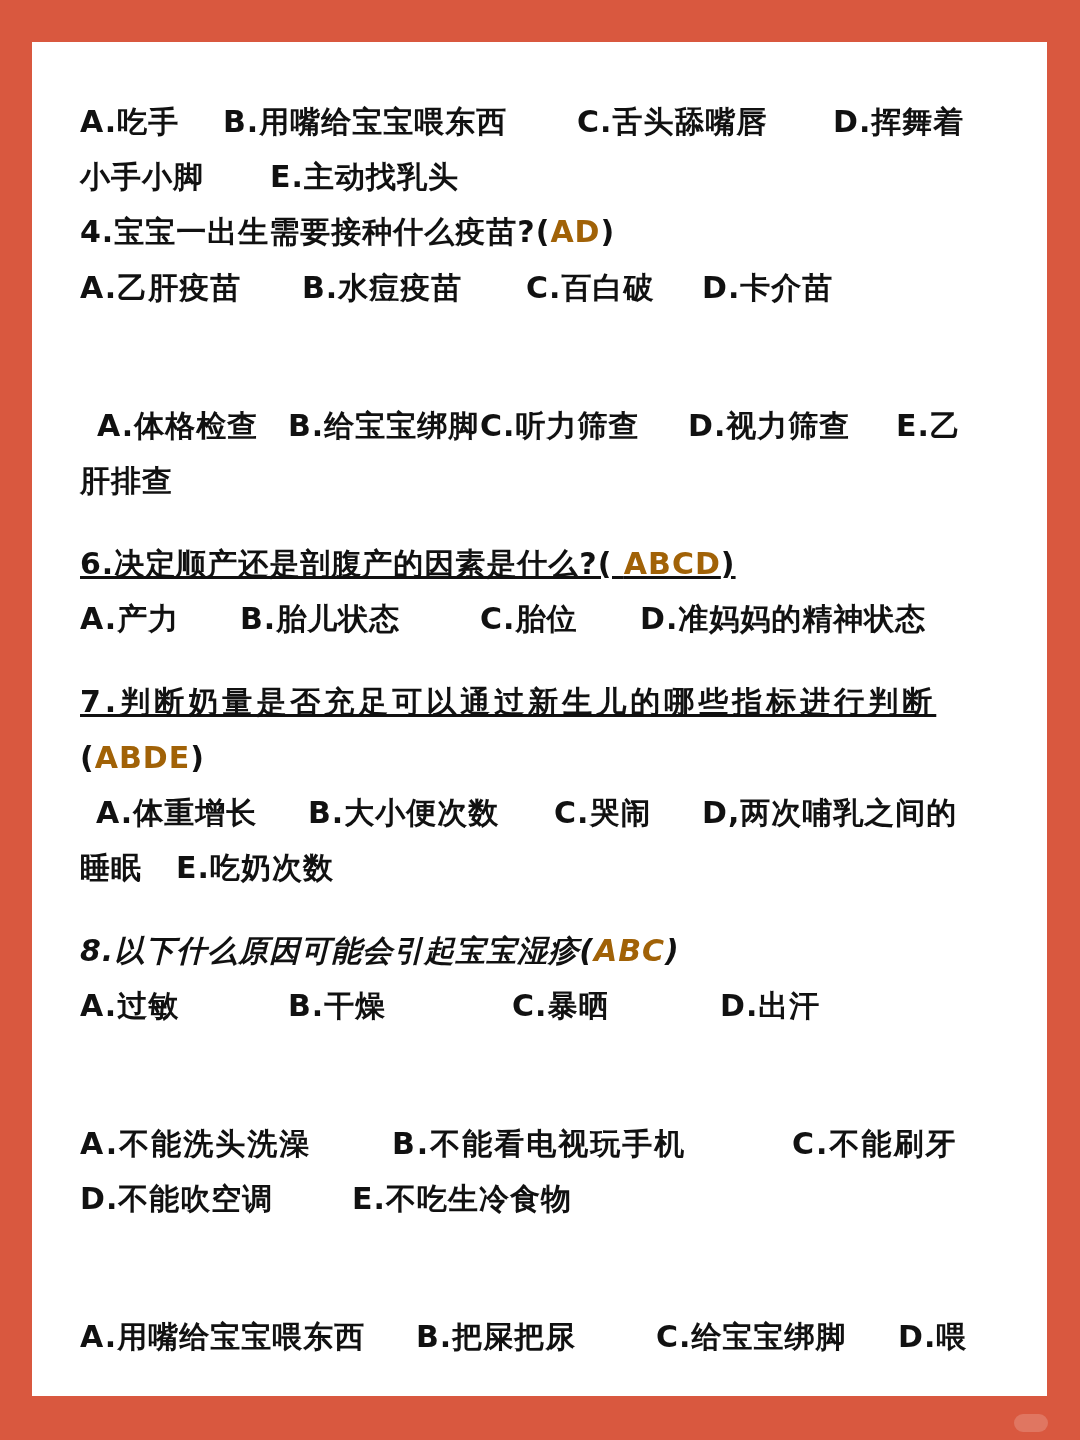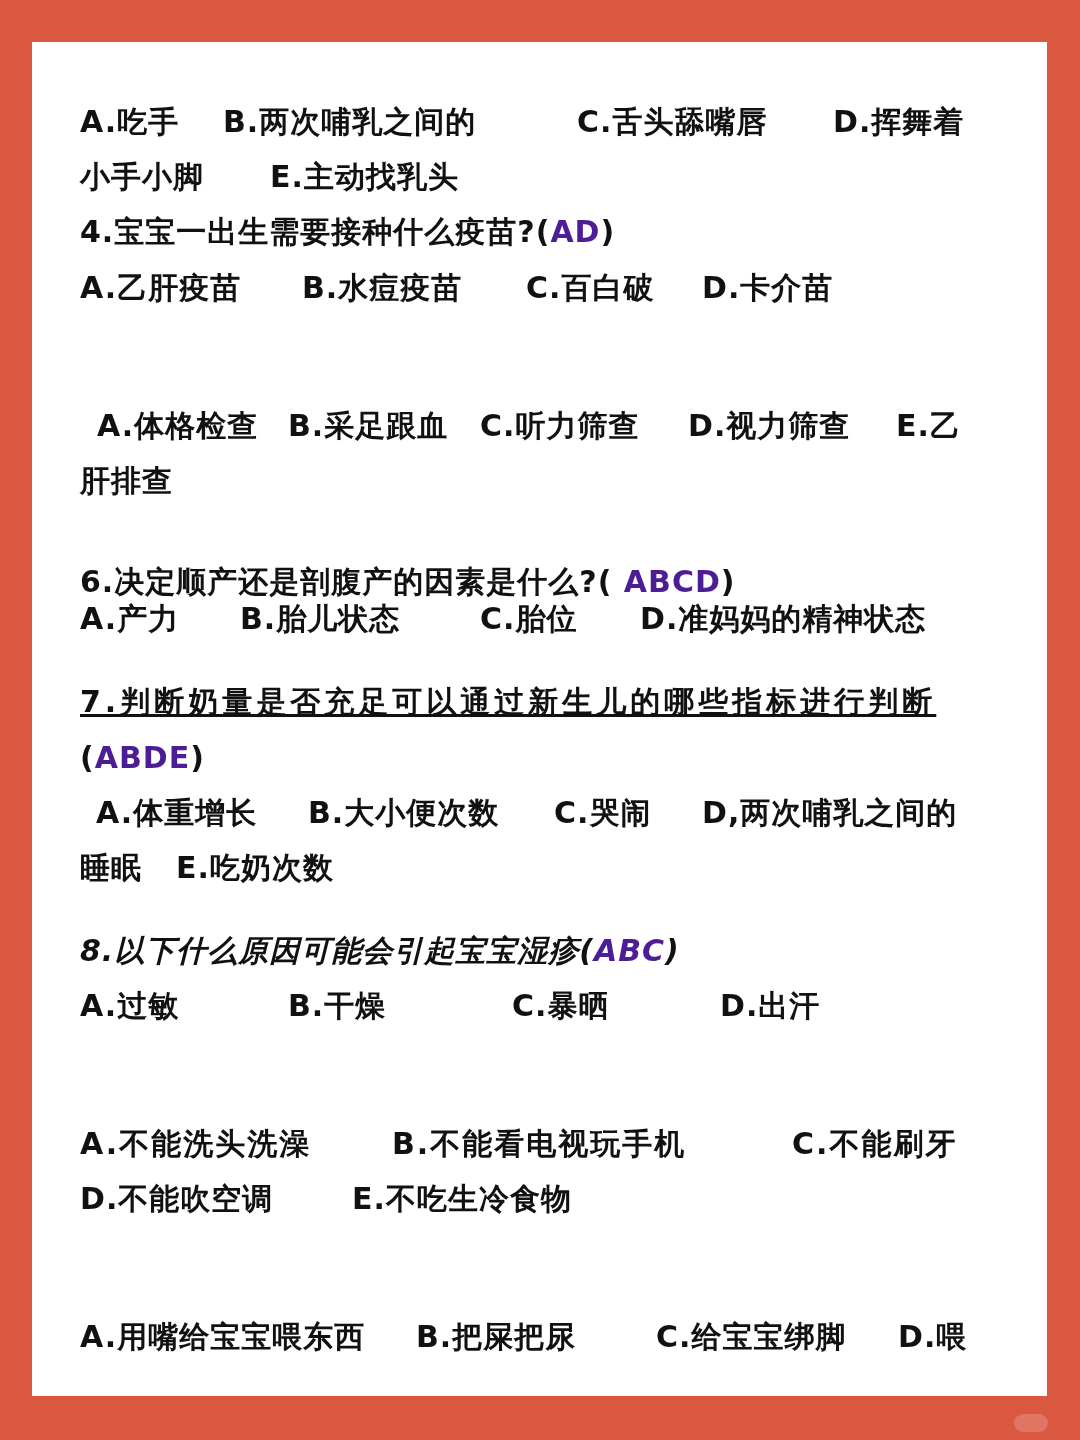--- a/index.html
+++ b/index.html
@@ -8,66 +8,66 @@
     font-family: "DejaVu Sans", "Liberation Sans", sans-serif;
   }
   .card {
     position:absolute; left:32px; top:42px; width:1015px; height:1354px;
     background:#ffffff;
   }
   .line {
     position:absolute; left:48px; font-size:30px; line-height:40px; color:#111;
     font-weight:bold; white-space:nowrap; letter-spacing:1px;
   }
-  .ans { color:#4c1d95; }
+  .ans { color:#a16207; }
   .opt { position:absolute; white-space:nowrap; }
   .watermark {
     position:absolute; right:32px; bottom:8px; width:34px; height:18px; border-radius:9px;
     background:rgba(255,255,255,0.18); color:rgba(255,255,255,0.45); font-size:9px;
     line-height:18px; text-align:center;
   }
 </style>
 </head>
 <body>
 
 <div class="card">
 
   <div class="line" style="top:60px;">
     <span class="opt" style="left:0">A.吃手</span>
-    <span class="opt" style="left:143px">B.两次哺乳之间的</span>
+    <span class="opt" style="left:143px">B.用嘴给宝宝喂东西</span>
     <span class="opt" style="left:497px">C.舌头舔嘴唇</span>
     <span class="opt" style="left:753px">D.挥舞着</span>
   </div>
   <div class="line" style="top:115px;">
     <span class="opt" style="left:0">小手小脚</span>
     <span class="opt" style="left:190px">E.主动找乳头</span>
   </div>
 
   <div class="line" style="top:170px;">
     <span>4.宝宝一出生需要接种什么疫苗?(</span><span class="ans">AD</span><span>)</span>
   </div>
   <div class="line" style="top:226px;">
     <span class="opt" style="left:0">A.乙肝疫苗</span>
     <span class="opt" style="left:222px">B.水痘疫苗</span>
     <span class="opt" style="left:446px">C.百白破</span>
     <span class="opt" style="left:622px">D.卡介苗</span>
   </div>
 
   <div class="line" style="top:364px;">
     <span class="opt" style="left:17px">A.体格检查</span>
-    <span class="opt" style="left:208px">B.采足跟血</span>
+    <span class="opt" style="left:208px">B.给宝宝绑脚</span>
     <span class="opt" style="left:400px">C.听力筛查</span>
     <span class="opt" style="left:608px">D.视力筛查</span>
     <span class="opt" style="left:816px">E.乙</span>
   </div>
   <div class="line" style="top:419px;">
     <span class="opt" style="left:0">肝排查</span>
   </div>
 
-  <div class="line" style="top:520px;">
+  <div class="line" style="top:502px;text-decoration:underline;">
     <span>6.决定顺产还是剖腹产的因素是什么?( </span><span class="ans">ABCD</span><span>)</span>
   </div>
   <div class="line" style="top:557px;">
     <span class="opt" style="left:0">A.产力</span>
     <span class="opt" style="left:160px">B.胎儿状态</span>
     <span class="opt" style="left:400px">C.胎位</span>
     <span class="opt" style="left:560px">D.准妈妈的精神状态</span>
   </div>
 
   <div class="line" style="top:640px; letter-spacing:4px;text-decoration:underline;">7.判断奶量是否充足可以通过新生儿的哪些指标进行判断</div>

